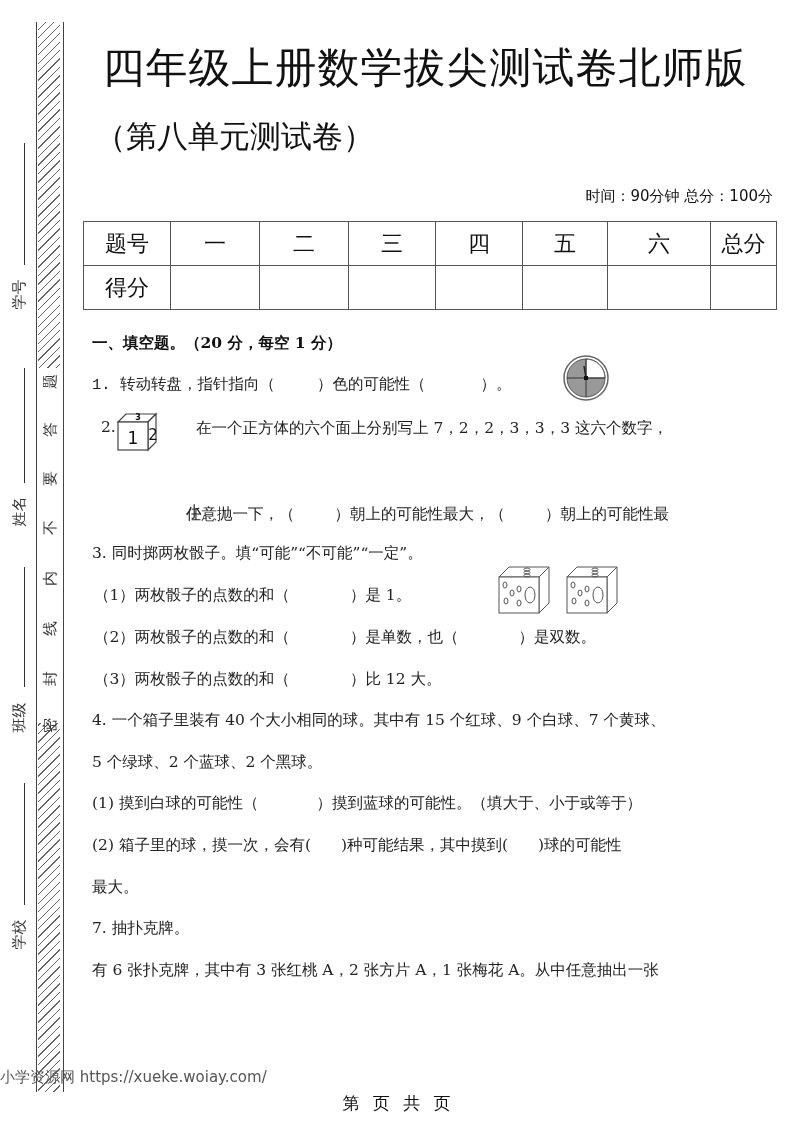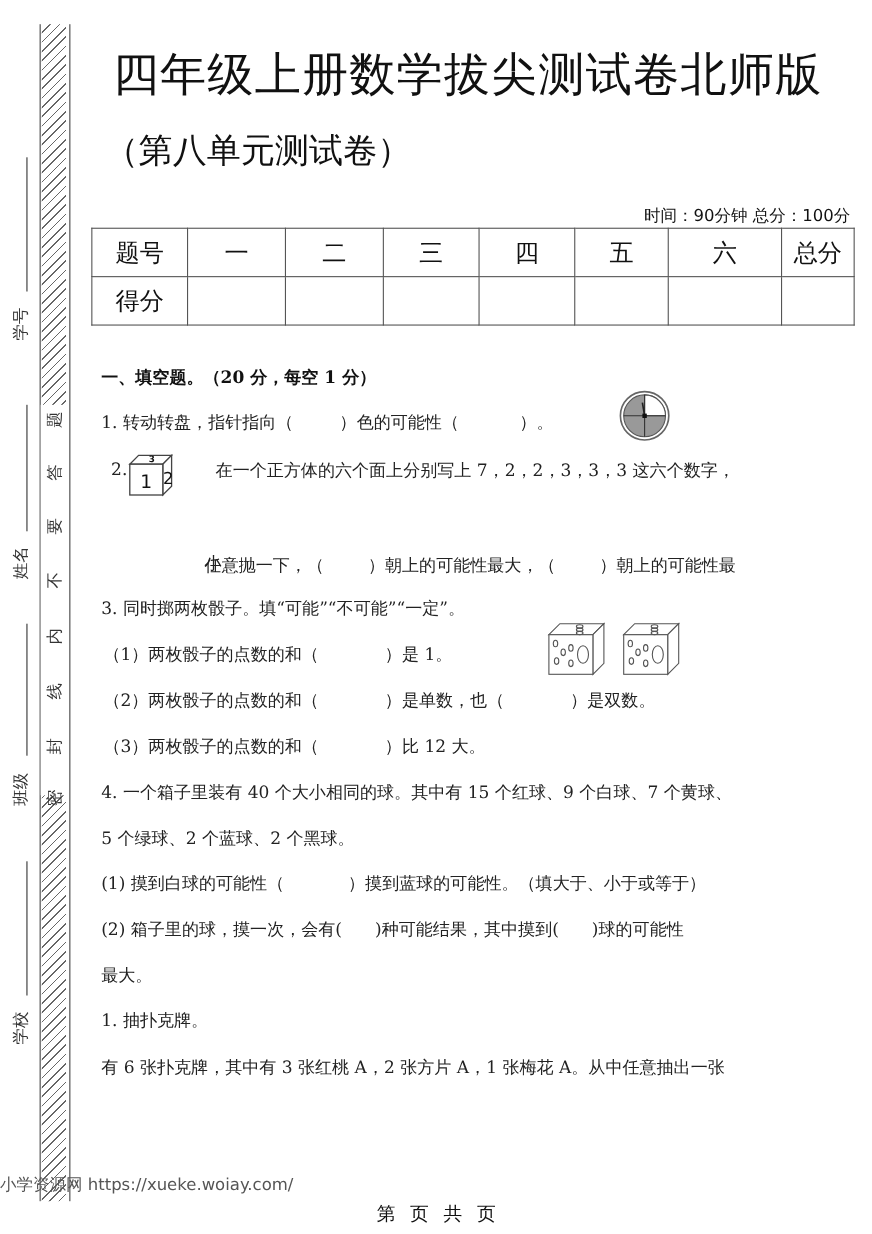--- a/index.html
+++ b/index.html
@@ -18,21 +18,21 @@
                  font-family:"DejaVu Sans","Liberation Sans",sans-serif; }
   .field-line { position:absolute; left:24px; width:0; border-left:1px solid #333; }
 
   .title { position:absolute; left:95px; top:40px; width:660px; text-align:center;
            font-family:"DejaVu Sans","Liberation Sans",sans-serif; font-size:42px; color:#111; letter-spacing:1px; }
   .subtitle { position:absolute; left:95px; top:116px; width:660px; text-align:left;
               font-family:"DejaVu Sans","Liberation Sans",sans-serif; font-size:31px; color:#111; }
   .meta { position:absolute; right:20px; top:187px; font-size:15px;
           font-family:"DejaVu Sans","Liberation Sans",sans-serif; color:#111; }
 
-  table.score { position:absolute; left:83px; top:207px; width:694px; border-collapse:collapse; }
+  table.score { position:absolute; left:83px; top:221px; width:694px; border-collapse:collapse; }
   table.score td { border:1.5px solid #555; height:41px; text-align:center; font-size:22px;
                    font-family:"DejaVu Sans","Liberation Sans",sans-serif; color:#111; }
 
   .q { position:absolute; font-size:15.5px; color:#222; white-space:nowrap; }
   .sec { position:absolute; left:92px; top:333px; font-size:15.5px; font-weight:bold; color:#111; }
   .blank { display:inline-block; }
 
   .footer-link { position:absolute; left:0; width:793px; top:1068px; text-align:left;
                  font-family:"DejaVu Sans","Liberation Sans",sans-serif; font-size:15px; color:#555; }
   .footer-page { position:absolute; left:0; width:793px; top:1092px; text-align:center;
@@ -90,21 +90,21 @@
     <td></td>
     <td></td>
     <td></td>
     <td></td>
   </tr>
 </tbody>
   </table>
 
 <div class="sec">一、填空题。（20 分，每空 1 分）</div>
 
-<div class="q" style="left:92px;top:374px;">
+<div class="q" style="left:92px;top:374px;font-family:Liberation Mono, monospace;">
   <span>1. 转动转盘，指针指向（</span><span class="blank" style="width:42px;"></span><span>）色的可能性（</span><span class="blank" style="width:55px;"></span><span>）。</span>
 </div>
 <svg style="position:absolute;left:562px;top:354px;" width="48" height="48" viewBox="0 0 48 48">
   <circle cx="24" cy="24" r="22" fill="#fff" stroke="#666" stroke-width="1.5"></circle>
   <circle cx="24" cy="24" r="19" fill="#999" stroke="#555" stroke-width="1"></circle>
   <path d="M24 24 L24 5 A19 19 0 0 1 43 24 Z" fill="#fff" stroke="#555" stroke-width="1"></path>
   <line x1="5" y1="24" x2="43" y2="24" stroke="#333" stroke-width="1"></line>
   <line x1="24" y1="5" x2="24" y2="43" stroke="#333" stroke-width="1"></line>
   <line x1="24" y1="24" x2="22" y2="12" stroke="#222" stroke-width="1.5"></line>
   <rect x="22" y="22" width="4" height="4" fill="#111"></rect>
@@ -167,17 +167,17 @@
 <div class="q" style="left:92px;top:710px;">4. 一个箱子里装有 40 个大小相同的球。其中有 15 个红球、9 个白球、7 个黄球、</div>
 <div class="q" style="left:92px;top:752px;">5 个绿球、2 个蓝球、2 个黑球。</div>
 <div class="q" style="left:92px;top:793px;">
   <span>(1) 摸到白球的可能性（</span><span class="blank" style="width:58px;"></span><span>）摸到蓝球的可能性。（填大于、小于或等于）</span>
 </div>
 <div class="q" style="left:92px;top:835px;">
   <span>(2) 箱子里的球，摸一次，会有(</span><span class="blank" style="width:30px;"></span><span>)种可能结果，其中摸到(</span><span class="blank" style="width:30px;"></span><span>)球的可能性</span>
 </div>
 <div class="q" style="left:92px;top:877px;">最大。</div>
 
-<div class="q" style="left:92px;top:918px;">1.  抽扑克牌。</div>
+<div class="q" style="left:92px;top:918px;">7.  抽扑克牌。</div>
 <div class="q" style="left:92px;top:960px;">有 6 张扑克牌，其中有 3 张红桃 A，2 张方片 A，1 张梅花 A。从中任意抽出一张</div>
 
 <div class="footer-link">小学资源网 https://xueke.woiay.com/</div>
 <div class="footer-page">第 页 共 页</div>
 
 </body></html>

